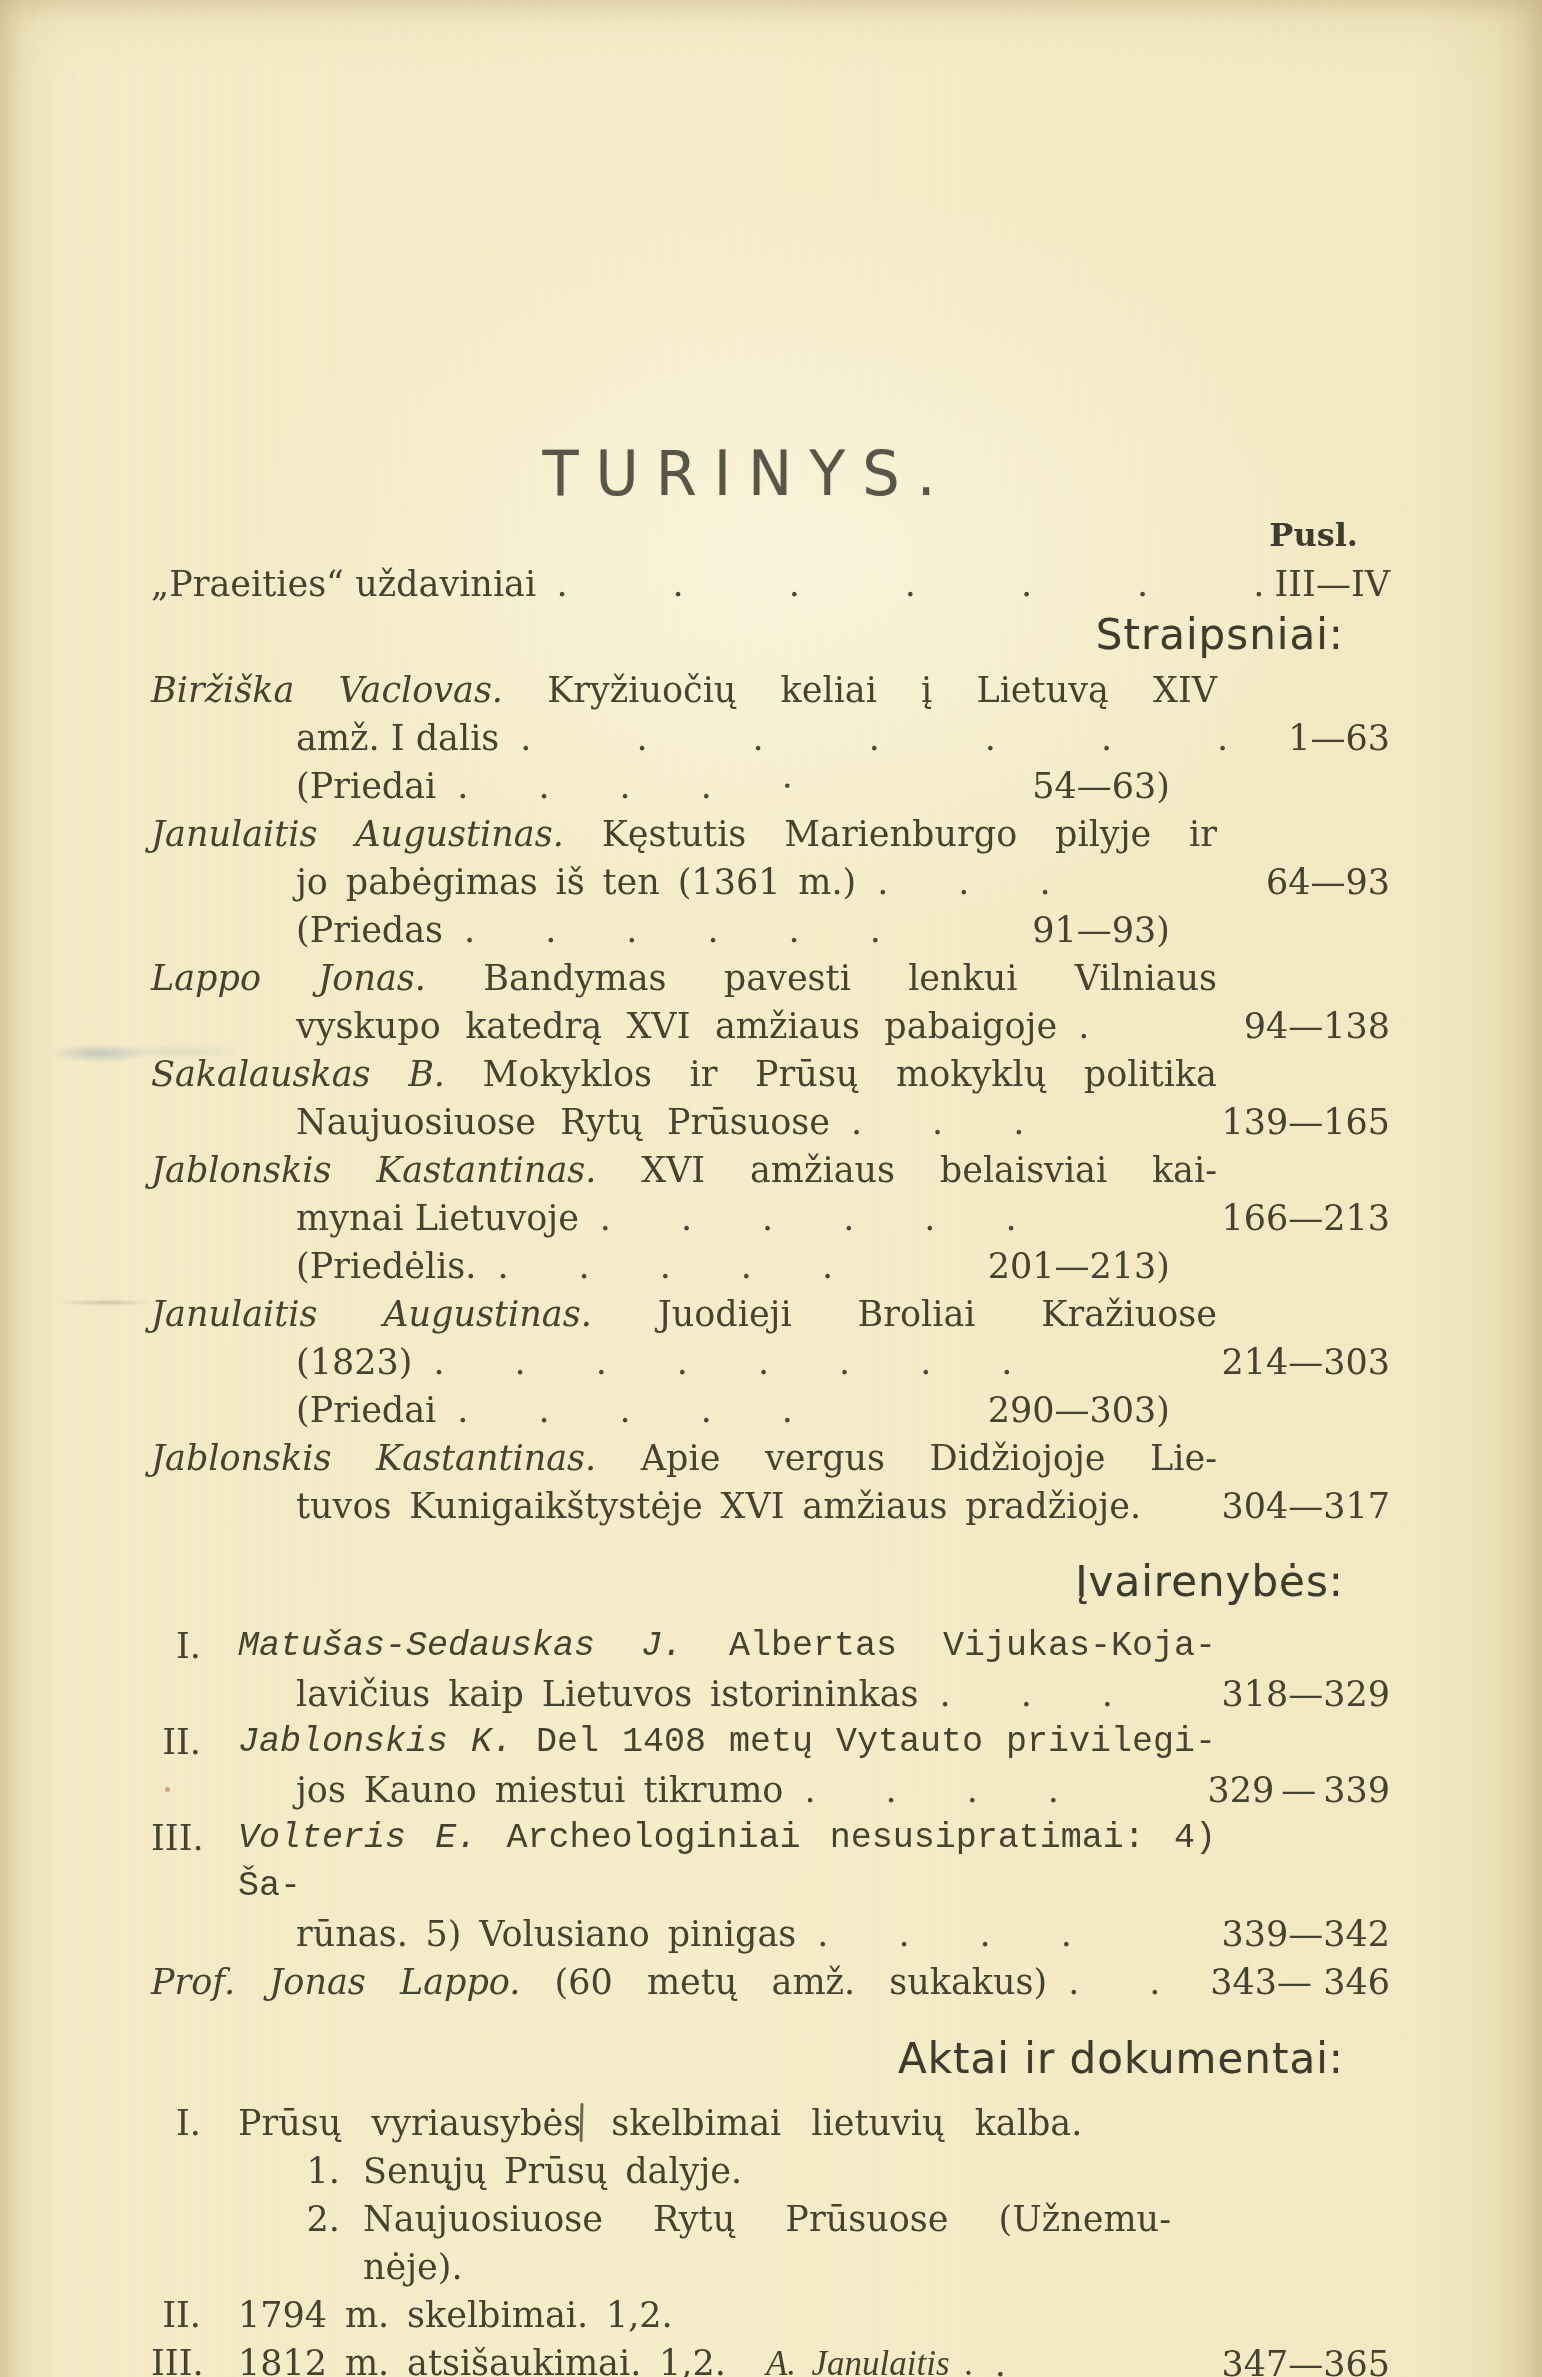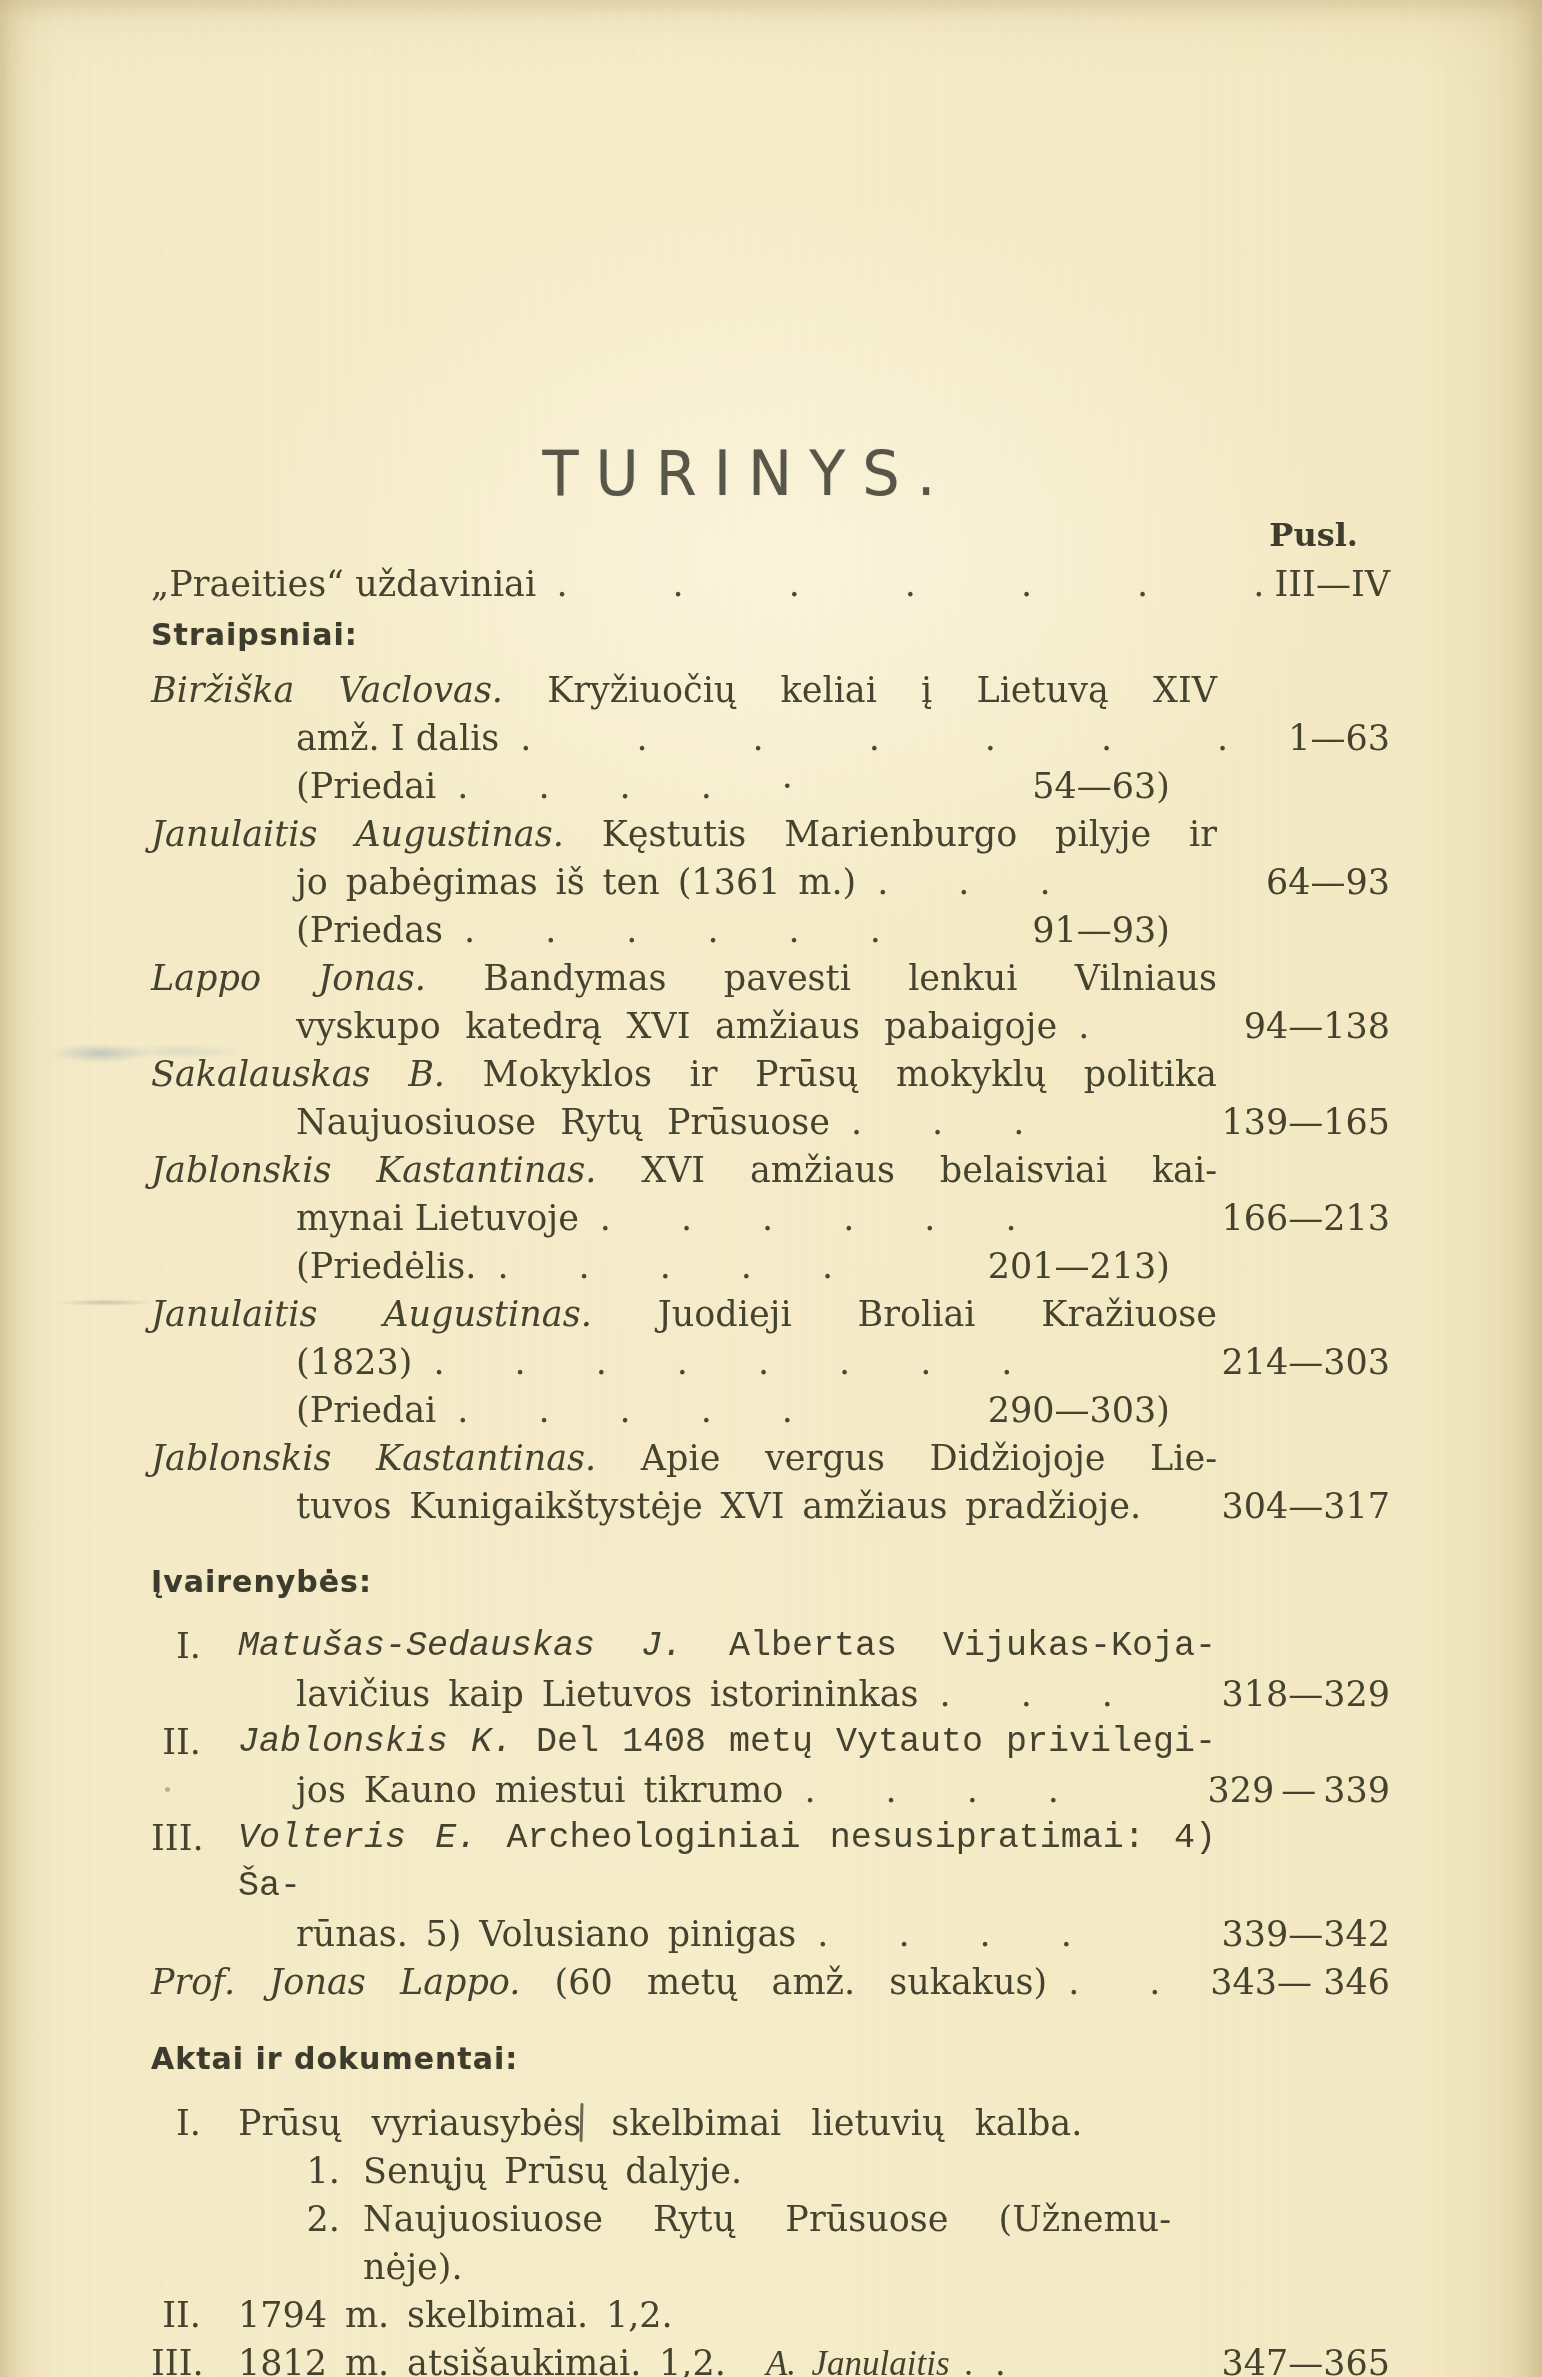--- a/index.html
+++ b/index.html
@@ -33,23 +33,23 @@
     font-size:59px; line-height:71px; letter-spacing:17px;
     width:1193px; text-align:center; color:#575648;
     margin-top:435px; transform:scaleY(1.07); transform-origin:top center;
     text-shadow:0 0 1px rgba(80,78,60,0.35);
   }
   .pusl {
     font-weight:bold; font-size:32px; line-height:34px;
     text-align:right; padding-right:32px; margin-top:12.4px; color:#3e3c2c;
   }
   .heading {
-    font-family:"DejaVu Sans", sans-serif; font-weight:bold;
-    font-size:30px; line-height:52px; letter-spacing:1px;
-    width:1193px; text-align:left; color:#3d3b2b;
+    font-family:"DejaVu Sans", sans-serif; font-weight:normal;
+    font-size:42px; line-height:52px; letter-spacing:1px;
+    width:1193px; text-align:right; color:#3d3b2b;
     text-shadow:0 0 1px rgba(60,58,43,0.3);
   }
   .h1m { margin-top:1px; }
   .h2m { margin-top:26px; }
   .h3m { margin-top:27px; }
 
   .line {
     position:relative; display:flex; align-items:baseline;
     font-size:35px; line-height:48px; white-space:pre;
   }
@@ -83,21 +83,21 @@
 
   .akline { padding-left:87px; }
   .subline { padding-left:212px; }
   .subfirst { position:relative; font-size:35px; line-height:48px; }
   .num2 { position:absolute; left:145px; top:0; width:44px; text-align:right; font-size:35px; line-height:48px; }
   .subtext {
     display:block; margin-left:212px; width:808px;
     text-align:justify; text-align-last:justify; white-space:normal;
   }
 
-  .ws1 { word-spacing:6.7px; }
+  .ws1 { word-spacing:6.7px;align-items:flex-end; }
   .ws2 { word-spacing:13.3px; }
   .ws3 { word-spacing:19px; }
   .ws4 { word-spacing:23px; }
   .gap { margin-left:40px;font-family:Liberation Serif, serif; }
 
   
   .smudge-blue {
     position:absolute; left:48px; top:1039px; width:204px; height:29.5px;
     background:
       radial-gradient(ellipse 67px 12.4px at 52px 14.3px, rgba(118,145,178,0.40), rgba(118,145,178,0) 75%),

